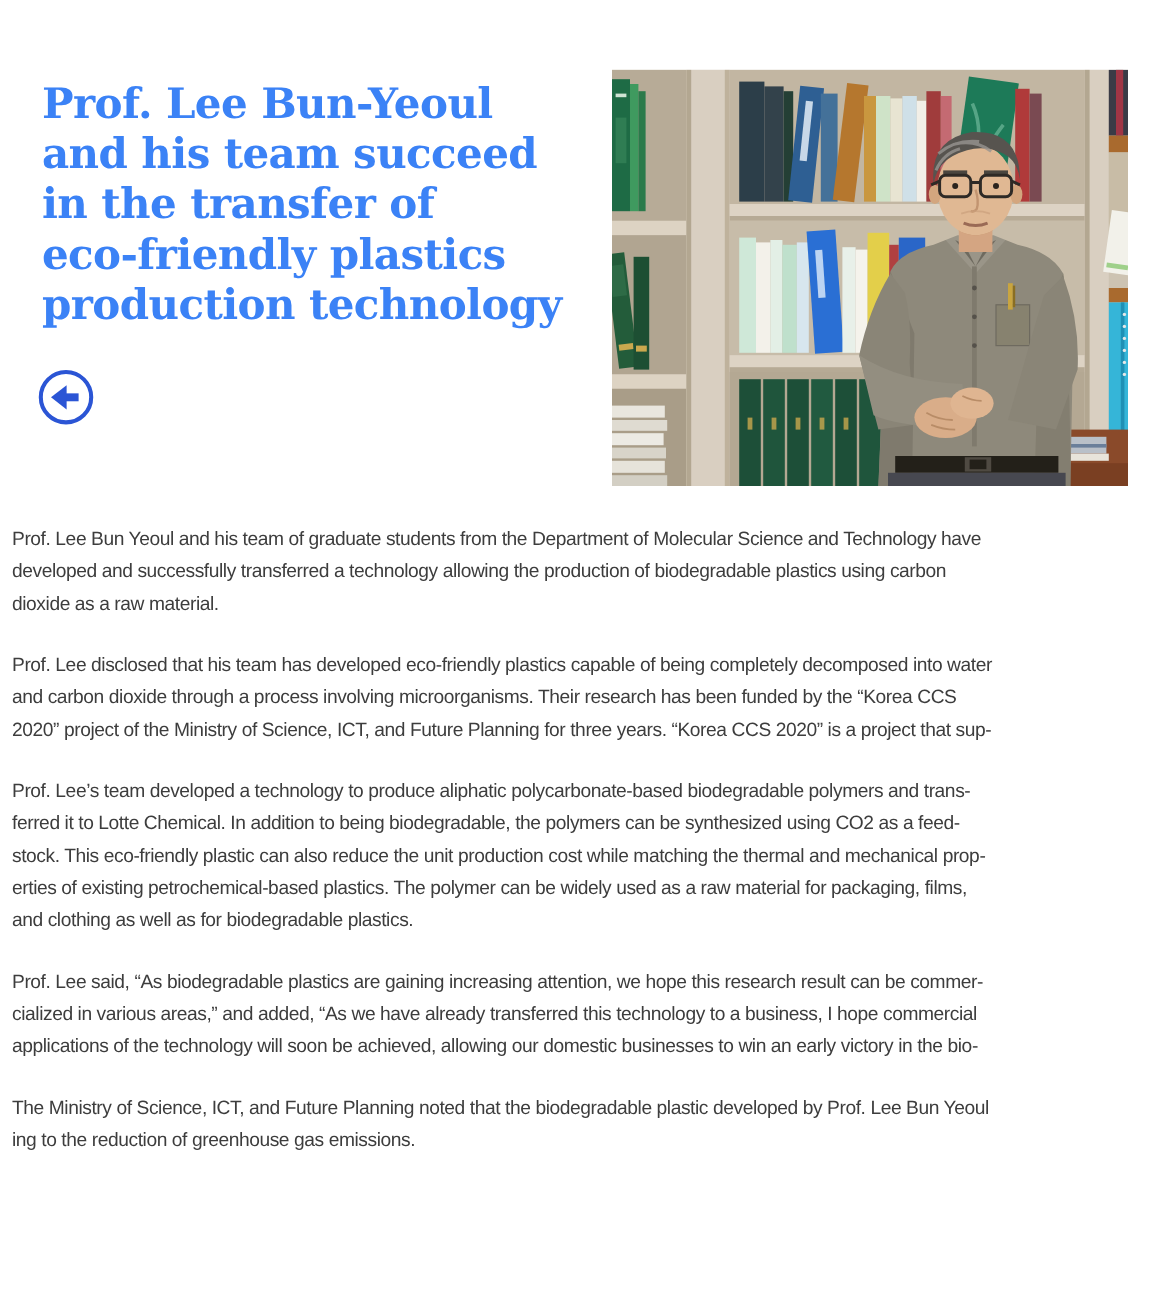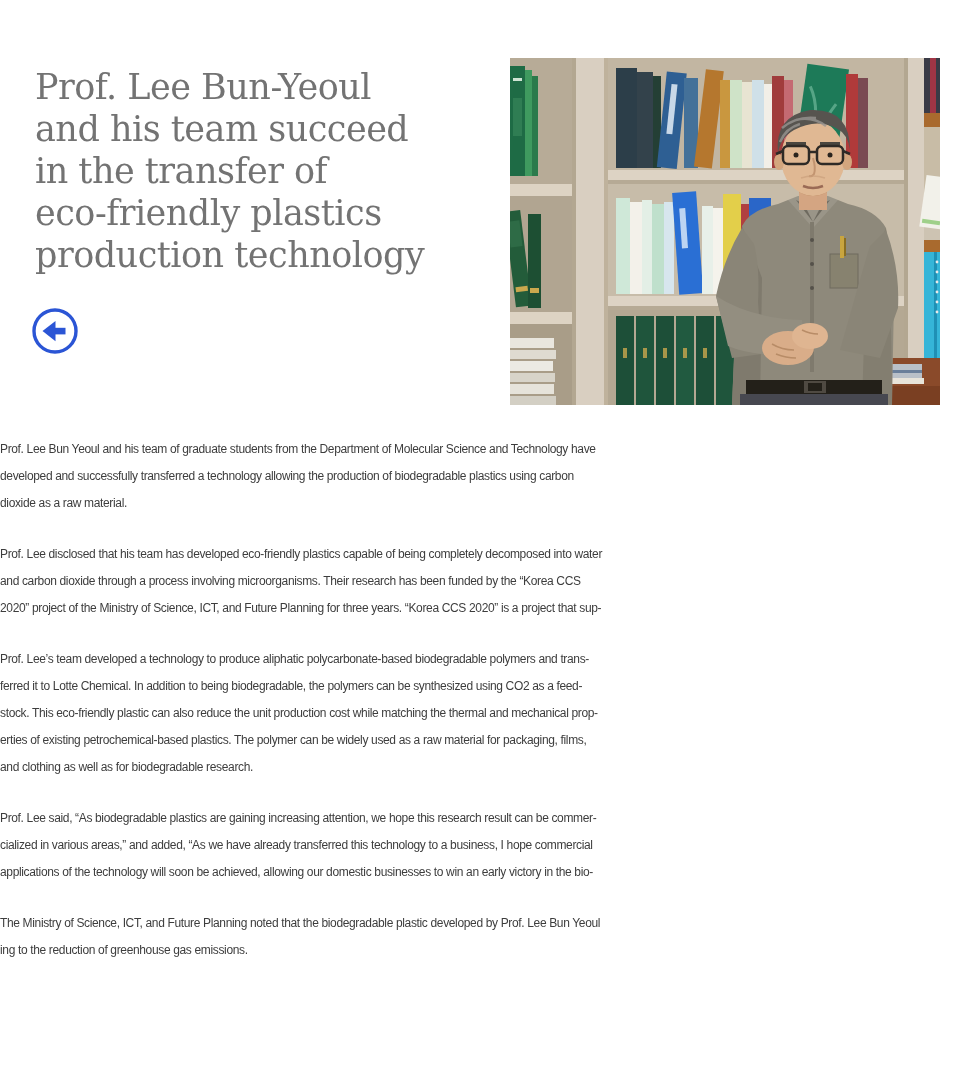--- a/index.html
+++ b/index.html
@@ -10,25 +10,25 @@
     height: 1087px;
     position: relative;
     font-family: "Liberation Sans", sans-serif;
     overflow: hidden;
   }
   .headline {
     position: absolute;
     left: 35px;
     top: 66px;
     font-family: "DejaVu Serif", "Liberation Serif", serif;
-    font-weight: 400;
+    font-weight: 700;
     font-size: 35px;
     line-height: 42px;
     letter-spacing: -0.5px;
-    color: #737373;
+    color: #3b82f6;
   }
   .back-btn {
     position: absolute;
     left: 30px;
     top: 306px;
     width: 50px;
     height: 50px;
     background: transparent;
     border: none;
     padding: 0;
@@ -39,25 +39,25 @@
     position: absolute;
     left: 510px;
     top: 58px;
     width: 430px;
     height: 347px;
     overflow: hidden;
   }
   .photo-frame svg { display: block; }
   .article-body {
     position: absolute;
-    left: 0;
+    left: 10px;
     top: 436px;
     width: 924px;
     color: #3d3d3d;
-    font-size: 12px;
+    font-size: 16px;
     line-height: 27px;
     letter-spacing: -0.35px;
   }
   .paragraph { margin-bottom: 24px; }
   .line { white-space: nowrap; }
 </style>
 </head>
 <body>
 
 <h1 class="headline">
@@ -290,21 +290,21 @@
     <div class="paragraph">
       <div class="line">Prof. Lee disclosed that his team has developed eco-friendly plastics capable of being completely decomposed into water</div>
       <div class="line">and carbon dioxide through a process involving microorganisms. Their research has been funded by the “Korea CCS</div>
       <div class="line">2020” project of the Ministry of Science, ICT, and Future Planning for three years. “Korea CCS 2020” is a project that sup-</div>
     </div>
     <div class="paragraph">
       <div class="line">Prof. Lee’s team developed a technology to produce aliphatic polycarbonate-based  biodegradable polymers and trans-</div>
       <div class="line">ferred it to Lotte Chemical. In addition to being biodegradable, the polymers can be synthesized using CO2 as a feed-</div>
       <div class="line">stock. This eco-friendly plastic can also reduce the unit production cost while matching the thermal and mechanical prop-</div>
       <div class="line">erties of existing petrochemical-based plastics. The polymer can be widely used as a raw material for packaging, films,</div>
-      <div class="line">and clothing as well as for biodegradable research.</div>
+      <div class="line">and clothing as well as for biodegradable plastics.</div>
     </div>
     <div class="paragraph">
       <div class="line">Prof. Lee said, “As biodegradable plastics are gaining increasing attention, we hope this research result can be commer-</div>
       <div class="line">cialized in various areas,” and added, “As we have already transferred this technology to a business, I hope commercial</div>
       <div class="line">applications of the technology will soon be achieved, allowing our domestic businesses to win an early victory in the bio-</div>
     </div>
     <div class="paragraph">
       <div class="line">The Ministry of Science, ICT, and Future Planning noted that the biodegradable plastic developed by Prof. Lee Bun Yeoul</div>
       <div class="line">ing to the reduction of greenhouse gas emissions.</div>
     </div>

